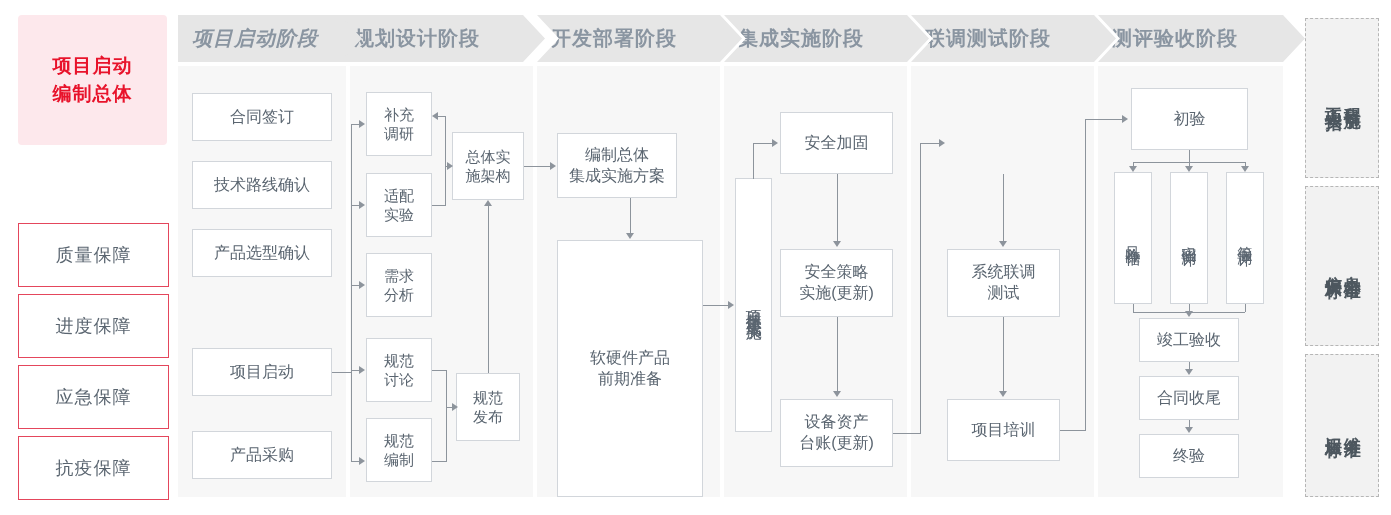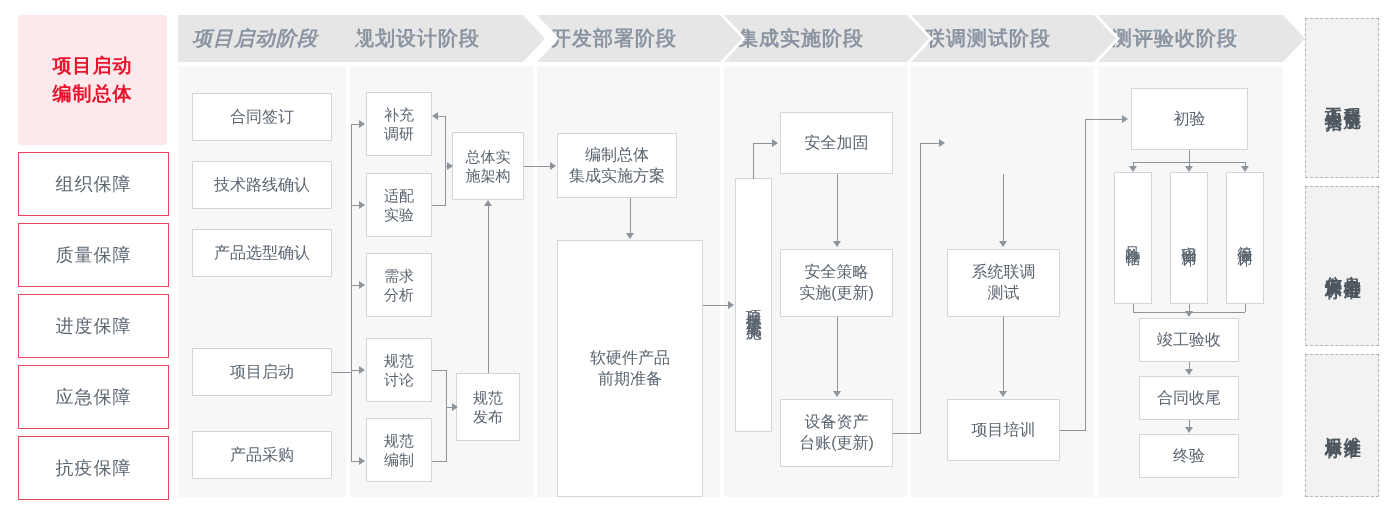--- a/index.html
+++ b/index.html
@@ -76,23 +76,20 @@
 </head>
 <body>
 
 <div id="root">
 
   <div class="left-title">
     <div>项目启动</div>
     <div>编制总体</div>
   </div>
 
-  <div class="left-box" style="top:152px">
-    <span>组织保障</span>
-  </div>
   <div class="left-box" style="top:223px">
     <span>质量保障</span>
   </div>
   <div class="left-box" style="top:365px">
     <span>应急保障</span>
   </div>
   <div class="left-box" style="top:294px">
     <span>进度保障</span>
   </div>
   <div class="left-box" style="top:436px">

